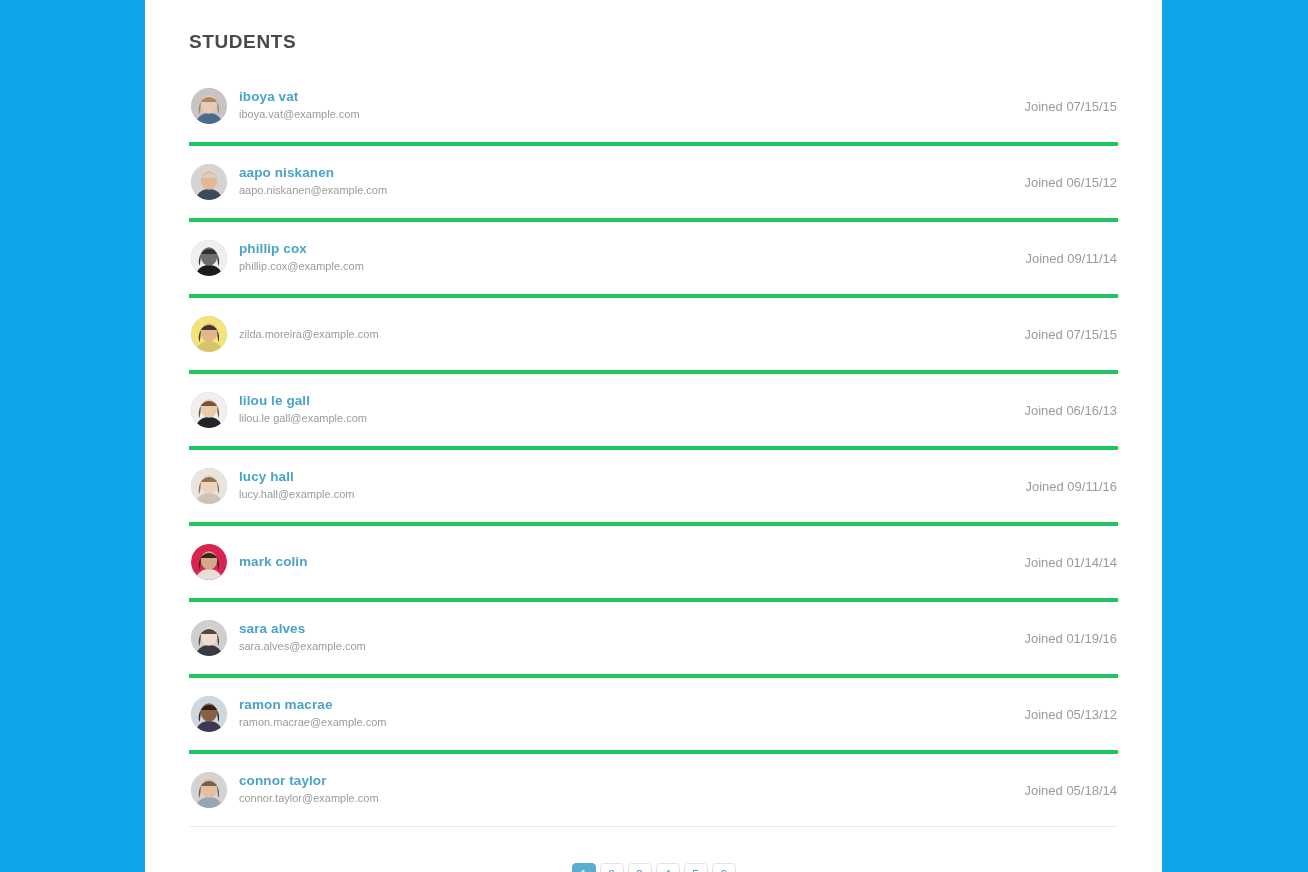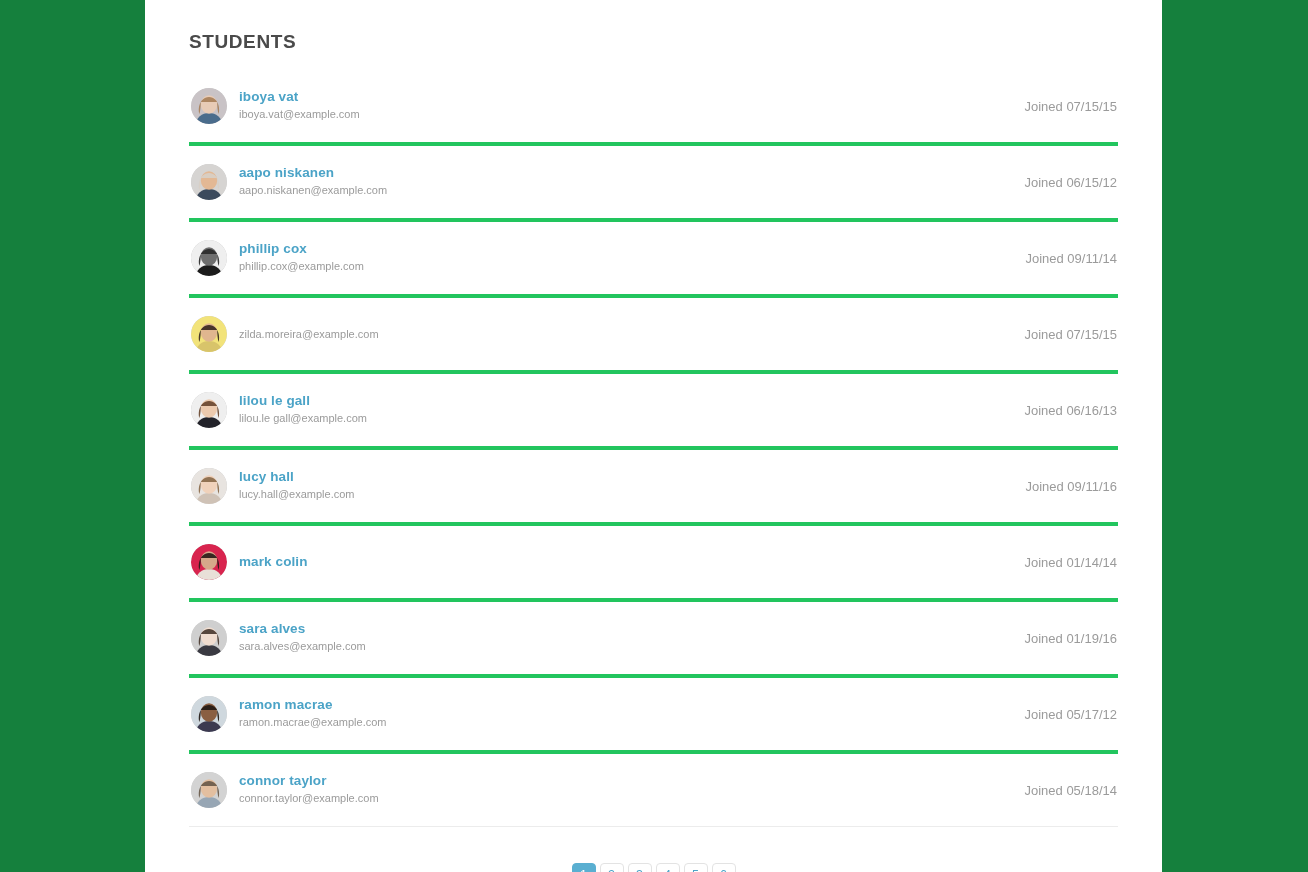--- a/index.html
+++ b/index.html
@@ -11,21 +11,21 @@
     height: 872px;
     background: #e1eff4;
     font-family: "Liberation Sans", sans-serif;
     overflow: hidden;
   }
 
   #page {
     position: relative;
     width: 1308px;
     height: 872px;
-    background: #15803d;
+    background: #0ea5e9;
   }
 
   
   #card {
     position: absolute;
     left: 145px;
     top: 0;
     width: 1017px;
     height: 872px;
     background: #ffffff;
@@ -350,21 +350,21 @@
                   <ellipse cx="18" cy="16.5" rx="8.2" ry="9.2" fill="#8a5f42"></ellipse>
                   <path d="M9.6 15.5 C9.6 8.5 26.4 8.5 26.4 15.5 C26.4 12.5 23 10.2 18 10.2 C13 10.2 9.6 12.5 9.6 15.5 Z" fill="#231a14"></path>
                   <path d="M9.8 14 C9.8 22 8.4 26 8.4 26 C7 22 7.4 10 18 9 C28.6 10 29 22 27.6 26 C27.6 26 26.2 22 26.2 14 Z" fill="#231a14" opacity="0.92"></path>
                 </g>
               </svg>
             </div>
             <div class="student-info">
               <a class="student-name">ramon macrae</a>
               <span class="student-email">ramon.macrae@example.com</span>
             </div>
-            <div class="joined">Joined 05/17/12</div>
+            <div class="joined">Joined 05/13/12</div>
           </li>
           <li class="student-row">
             <div class="avatar">
               <svg viewBox="0 0 36 36" xmlns="http://www.w3.org/2000/svg">
                 <defs>
                   <clipPath id="cavatar-connor-taylor">
                     <circle cx="18" cy="18" r="18"></circle>
                   </clipPath>
                 </defs>
                 <g clip-path="url(#cavatar-connor-taylor)">

